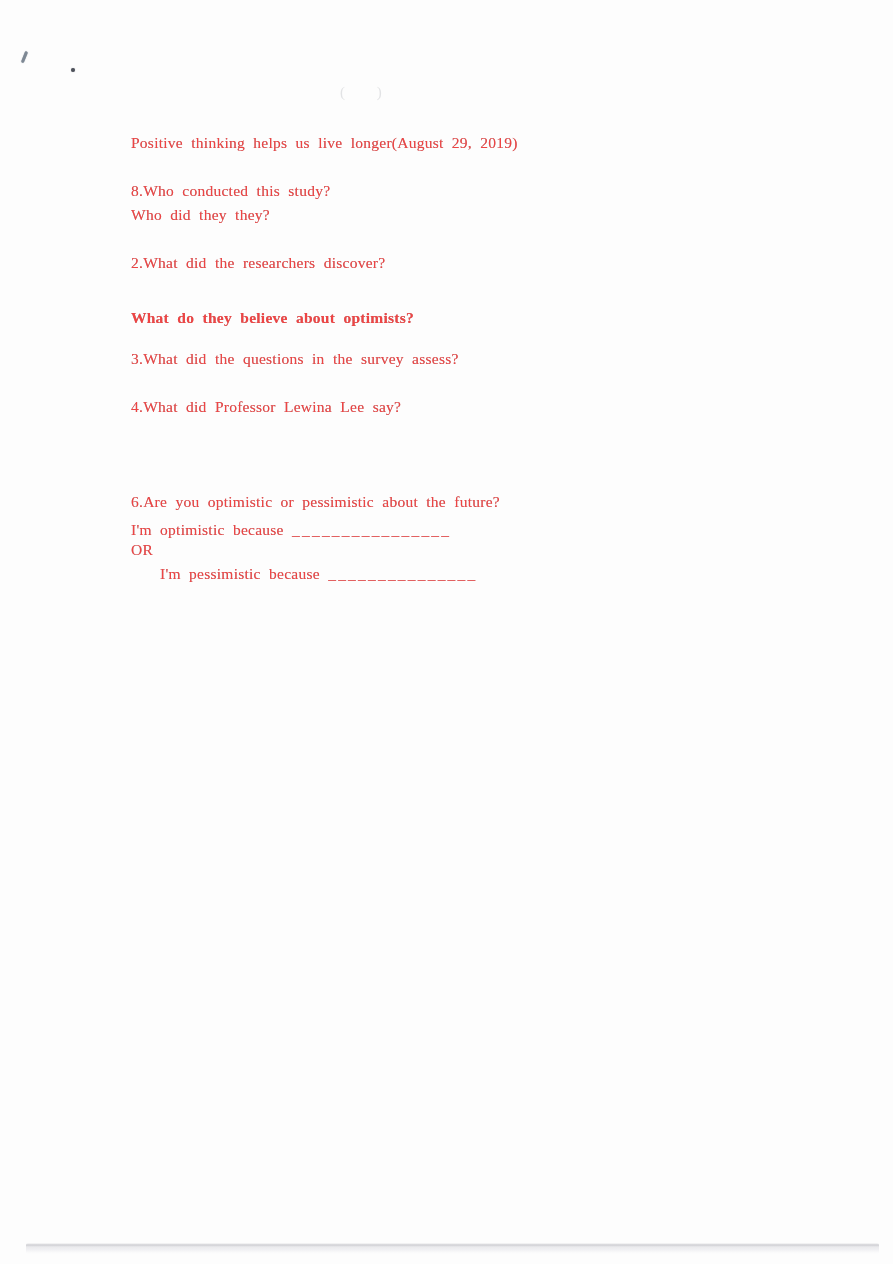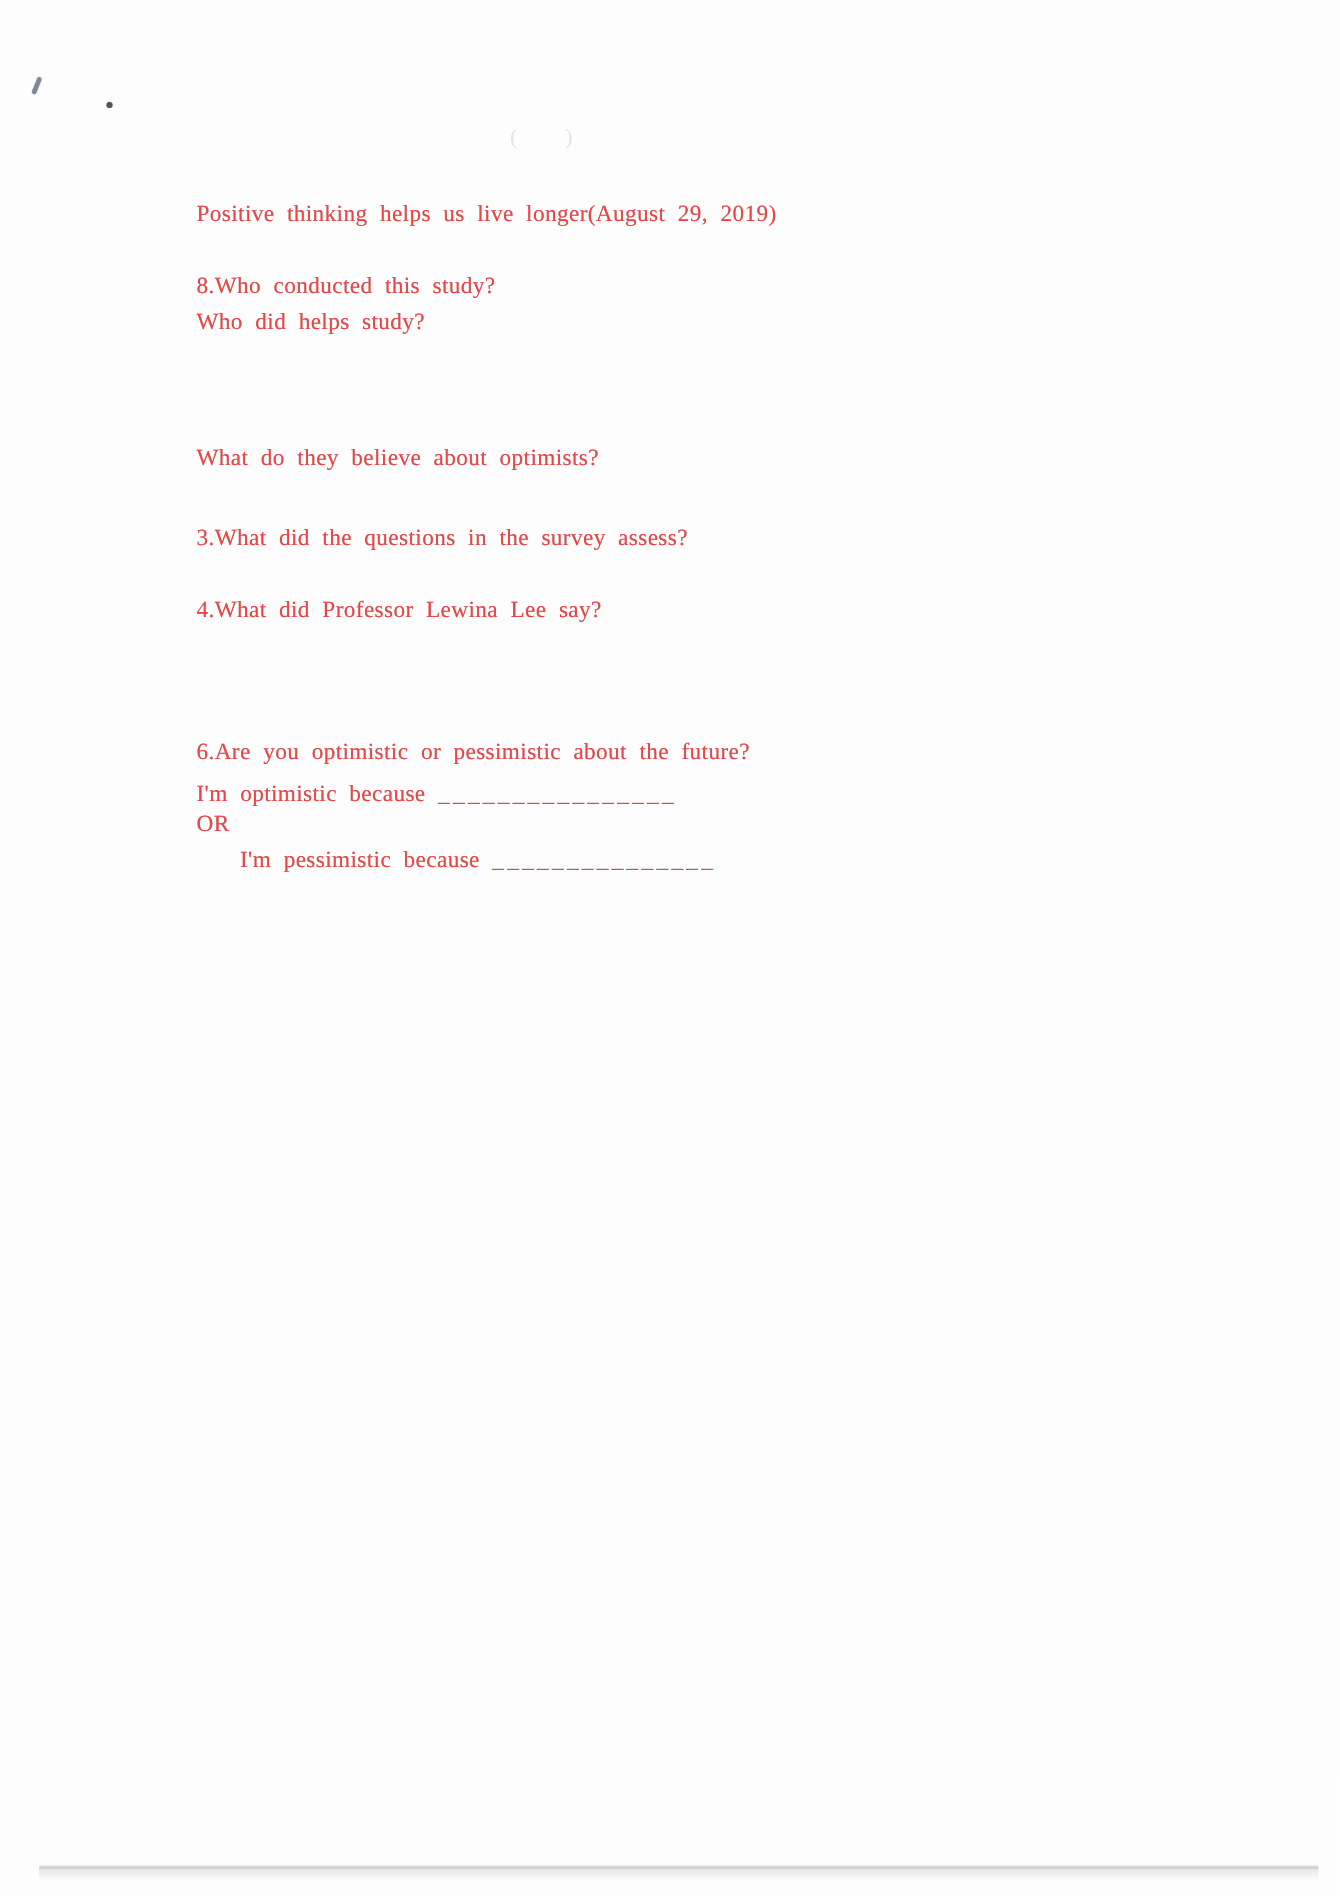--- a/index.html
+++ b/index.html
@@ -24,21 +24,21 @@
     letter-spacing: 0.25px;
     word-spacing: 4.2px;
     white-space: nowrap;
     color: #ef4444;
     text-shadow: 0 0 0.4px rgba(70,70,70,0.45);
   }
   .title   { top: 133px; }
   .l0      { top: 181px; }
   .l1      { top: 205px; }
   .l2      { top: 253px; }
-  .l3      { top: 296px; }
+  .l3      { top: 308px; font-weight: bold; }
   .l4      { top: 349px; text-align: right; }
   .l5      { top: 397px; }
   .l6      { top: 444px; }
   .l7      { top: 492px; }
   .l8      { top: 520px; }
   .l9      { top: 540px; }
   .l10     { top: 564px; margin-left: 29px; }
   .blank {
     letter-spacing: 2.2px;
     word-spacing: 0;
@@ -96,21 +96,22 @@
 
 <div id="page">
 
   <span class="pen-tick"></span>
   <span class="pen-dot"></span>
   <span class="ghost-mark">( )</span>
 
   <div class="txt title">Positive thinking helps us live longer(August 29, 2019)</div>
 
   <div class="txt l0">8.Who conducted this study?</div>
-  <div class="txt l1">Who did helps study?</div>
+  <div class="txt l1">Who did they they?</div>
+  <div class="txt l2">2.What did the researchers discover?</div>
   <div class="txt l3">What do they believe about optimists?</div>
   <div class="txt l4">3.What did the questions in the survey assess?</div>
   <div class="txt l5">4.What did Professor Lewina Lee say?</div>
   <div class="txt l7">6.Are you optimistic or pessimistic about the future?</div>
 
   <div class="txt l8">
     <span>I'm optimistic because</span>
     <span class="blank">________________</span>
   </div>
 

